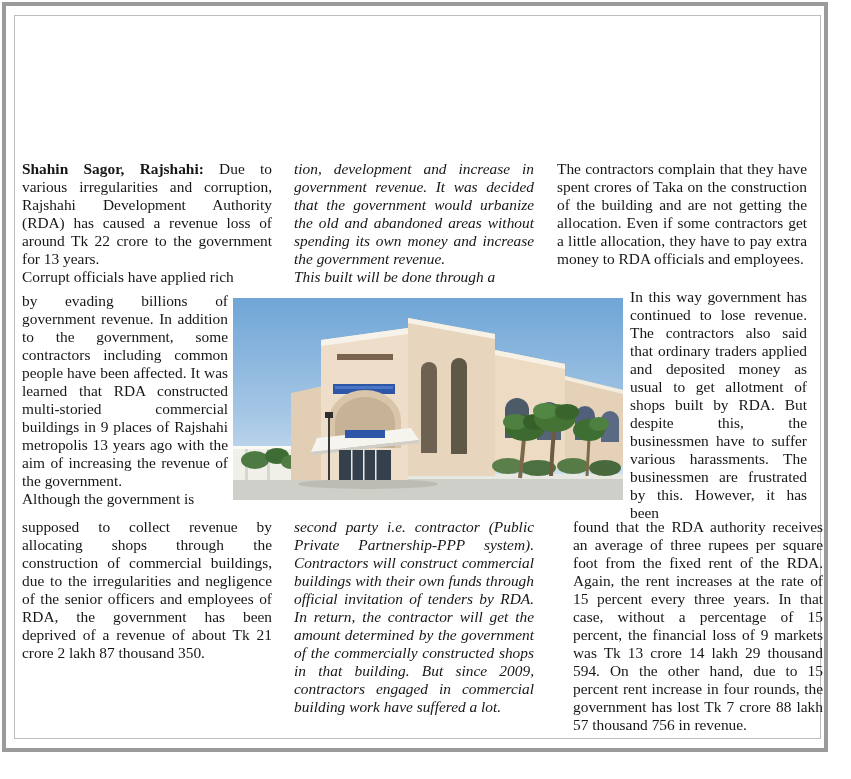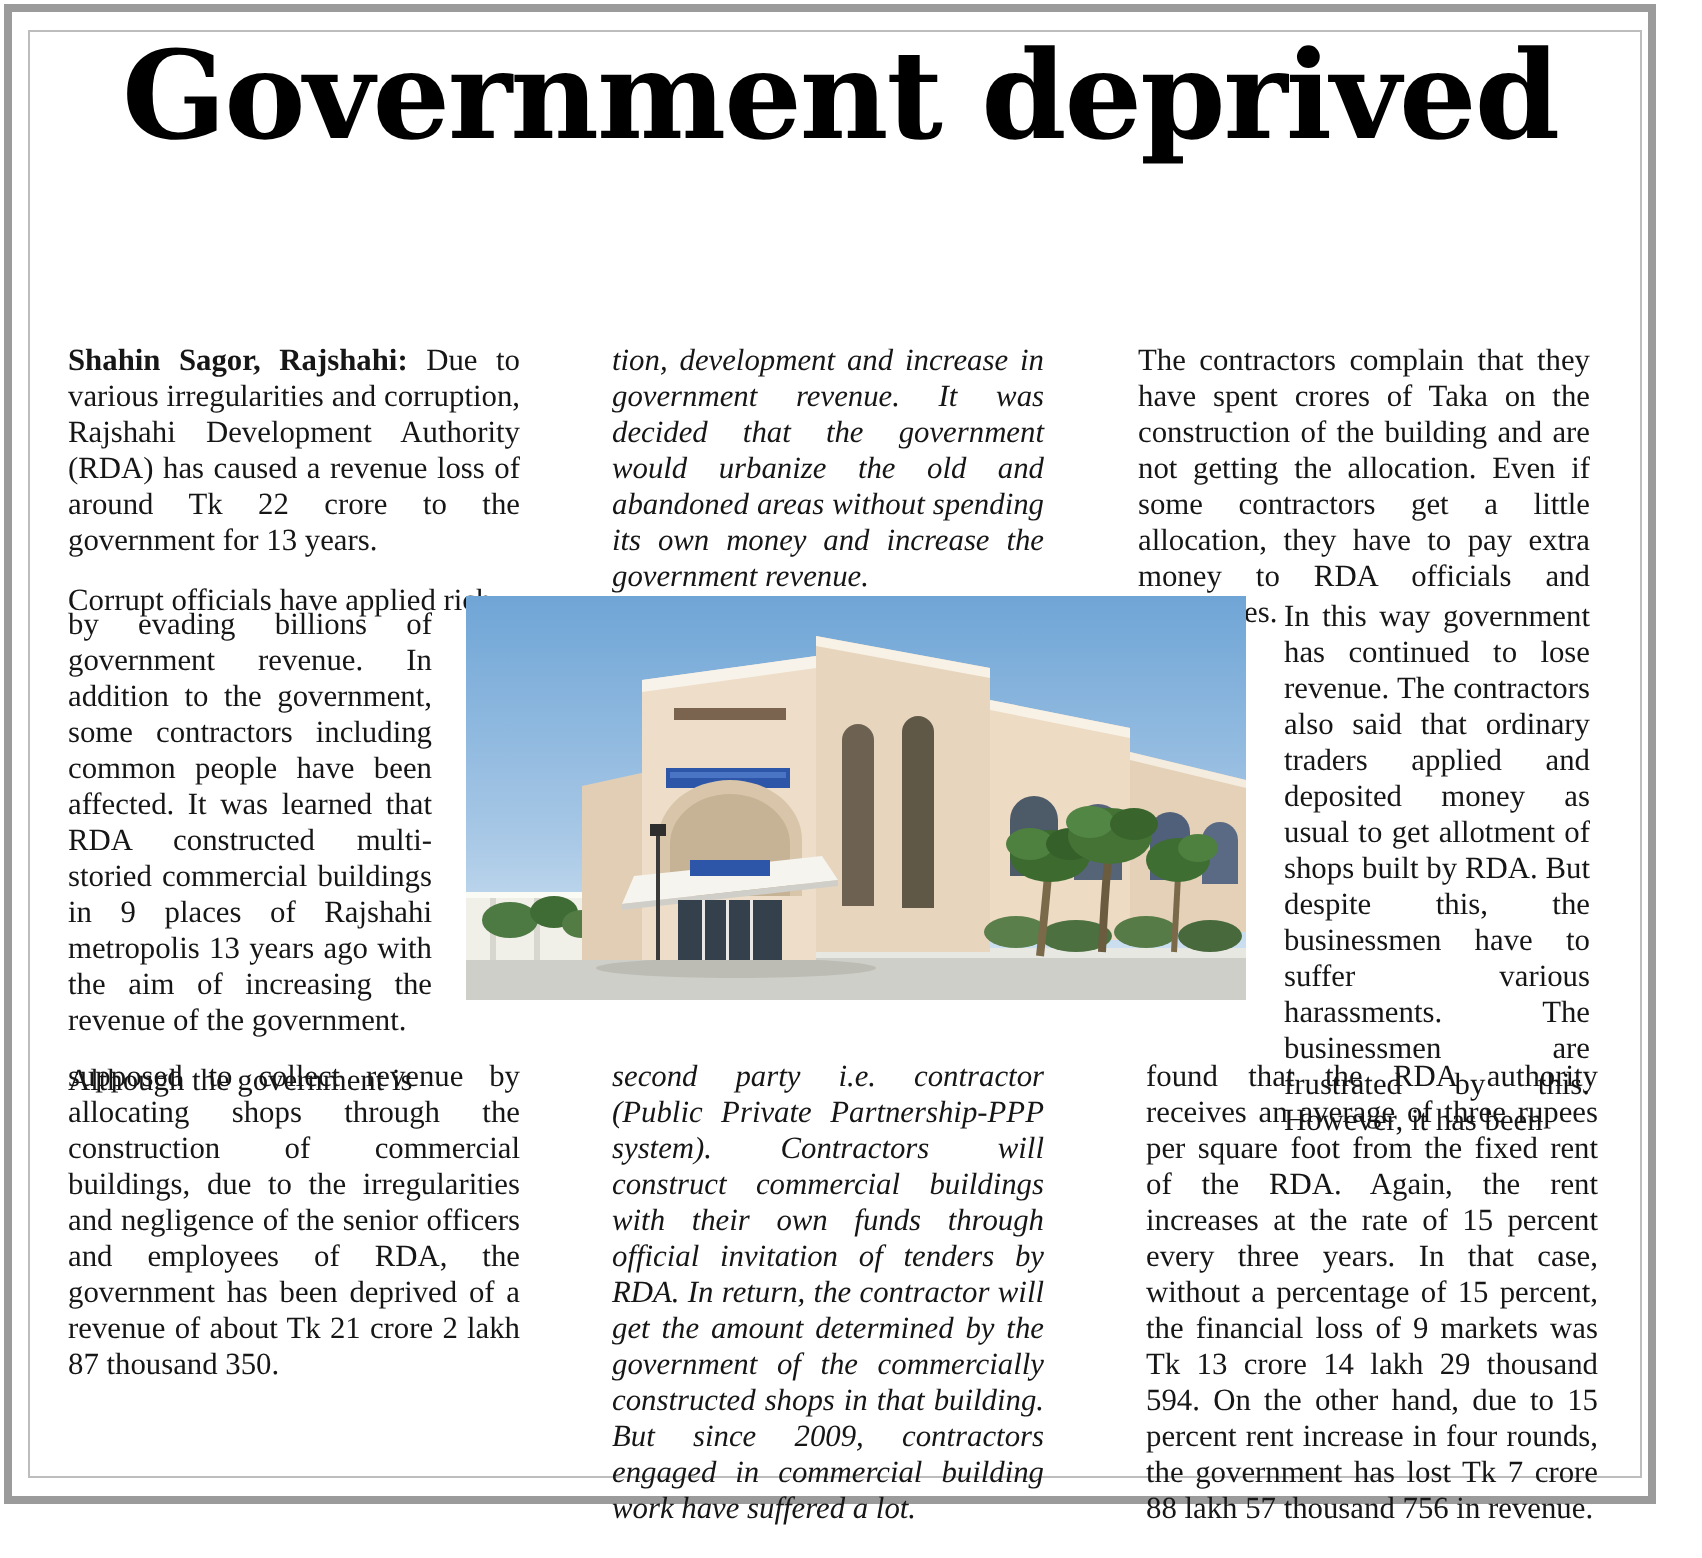--- a/index.html
+++ b/index.html
@@ -15,44 +15,43 @@
   .inner-frame {
     position:absolute; left:14px; top:15px; width:807px; height:724px;
     border:1px solid #bdbdbd; box-sizing:border-box; background:#ffffff;
   }
   .headline {
     position:absolute; left:20px; top:16px; width:800px;
     text-align:center; font-family:"DejaVu Serif", serif; font-weight:bold;
     font-size:61px; line-height:66px; letter-spacing:-1px; color:#000;
   }
   .col { position:absolute; font-size:15.4px; line-height:18px; }
-  .col p { margin:12px; text-align:justify; }
+  .col p { margin:0; text-align:justify; }
   .col .bold { font-weight:bold; }
   .col1 { left:22px;  top:160px; width:250px; }
   .col2 { left:294px; top:160px; width:240px;font-style:italic; }
   .col3 { left:557px; top:160px; width:250px; }
   .c1s2 { position:absolute; top:132px; left:0;  width:206px; }
   .c1s3 { position:absolute; top:358px; left:0;  width:250px; }
   .c2s2 { position:absolute; top:358px; left:0;  width:240px; }
   .c3s2 { position:absolute; top:128px; left:73px; width:177px; }
-  .c3s3 { position:absolute; top:358px; left:4px;  width:250px; }
+  .c3s3 { position:absolute; top:358px; left:16px;  width:250px; }
   .photo {
     position:absolute; left:233px; top:298px; width:390px; height:202px;
     z-index:2; overflow:hidden;
   }
   .photo svg { display:block; }
 </style>
 </head>
 <body>
 
 <div class="outer-frame"></div>
 <div class="inner-frame"></div>
 
 <div class="headline">
-  <div>Government deprived</div>
 </div>
 
 <div class="col col1">
   <div>
     <p><span class="bold">Shahin Sagor, Rajshahi:</span><span> Due to various irregularities and corruption, Rajshahi Development Authority (RDA) has caused a revenue loss of around Tk 22 crore to the government for 13 years.</span></p>
     <p>Corrupt officials have applied rich</p>
   </div>
   <div class="c1s2">
     <p>by evading billions of government revenue. In addition to the government, some contractors including common people have been affected. It was learned that RDA constructed multi-storied commercial buildings in 9 places of Rajshahi metropolis 13 years ago with the aim of increasing the revenue of the government.</p>
     <p>Although the government is</p>

